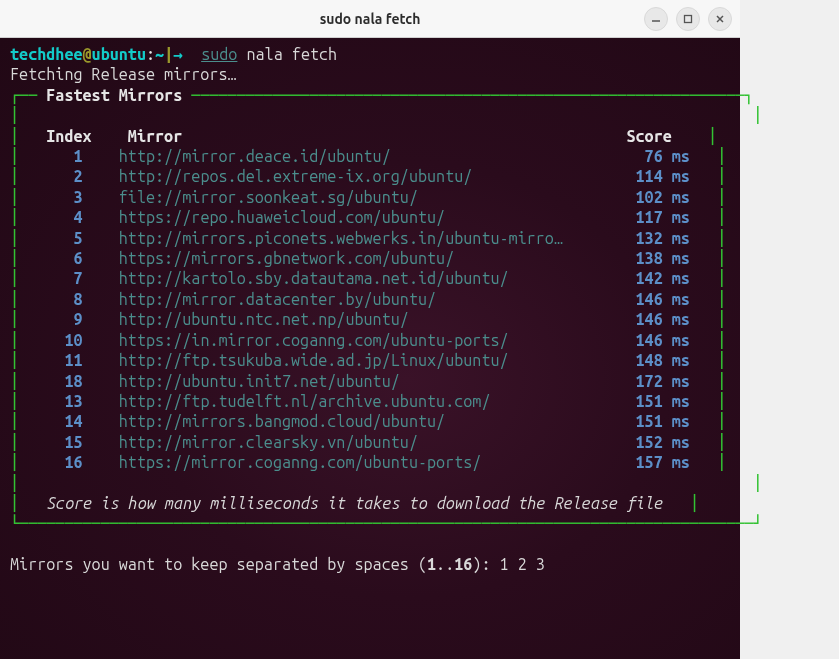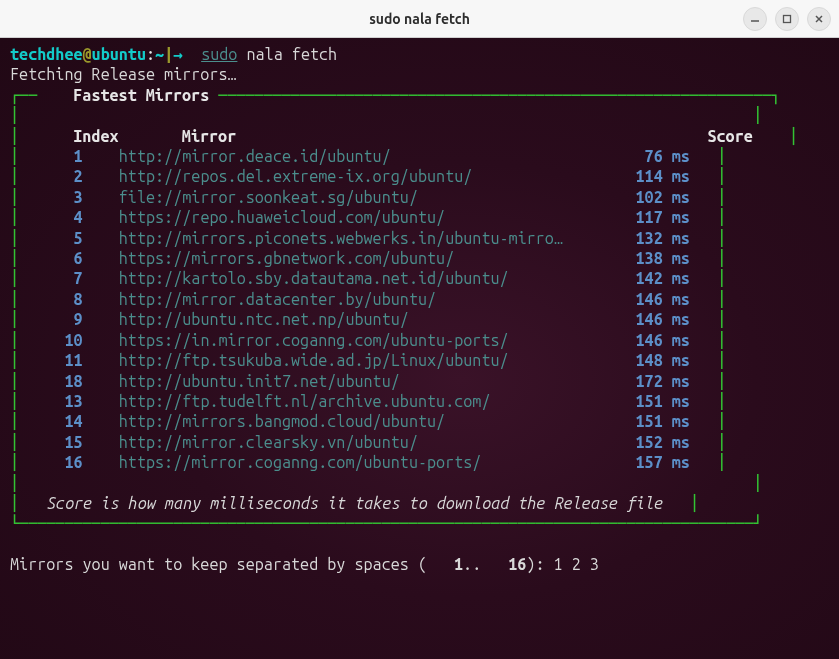--- a/index.html
+++ b/index.html
@@ -4,21 +4,21 @@
   <style>
     * { margin: 0; padding: 0; box-sizing: border-box; }
     body {
       font-family: "Ubuntu Mono", "DejaVu Sans Mono", "Consolas", monospace;
       background: #f0f0f0;
       width: 839px;
       height: 659px;
       overflow: hidden;
     }
     .window {
-      width: 839px;
+      width: 740px;
       height: 659px;
       background: #fafafa;
       display: flex;
       flex-direction: column;
     }
     .titlebar {
       height: 38px;
       background: #f7f7f7;
       border-bottom: 1px solid #d0d0d0;
       display: flex;
@@ -59,21 +59,21 @@
       font-size: 16.2px;
       line-height: 1.26;
       color: #e6e6e6;
       white-space: pre;
       font-family: "Ubuntu Mono", "DejaVu Sans Mono", monospace;
       letter-spacing: 0;
     }
     .teal { color: #13cbc9; font-weight: bold; }
     .olive { color: #9a982b; font-weight: bold; }
     .white { color: #e6e6e6; }
-    .bold { font-weight: bold; margin-left: 27px; }
+    .bold { font-weight: bold; }
     .underline { text-decoration: underline; }
     .steel { color: #4b8e8d; }
     .dimwhite { color: #d8d8d8; }
     .bluish { color: #5c8fc8; font-weight: bold; }
     .italic { font-style: italic; }
     .boxline { color: #33c233; }
   </style>
 </head>
 <body>
 

